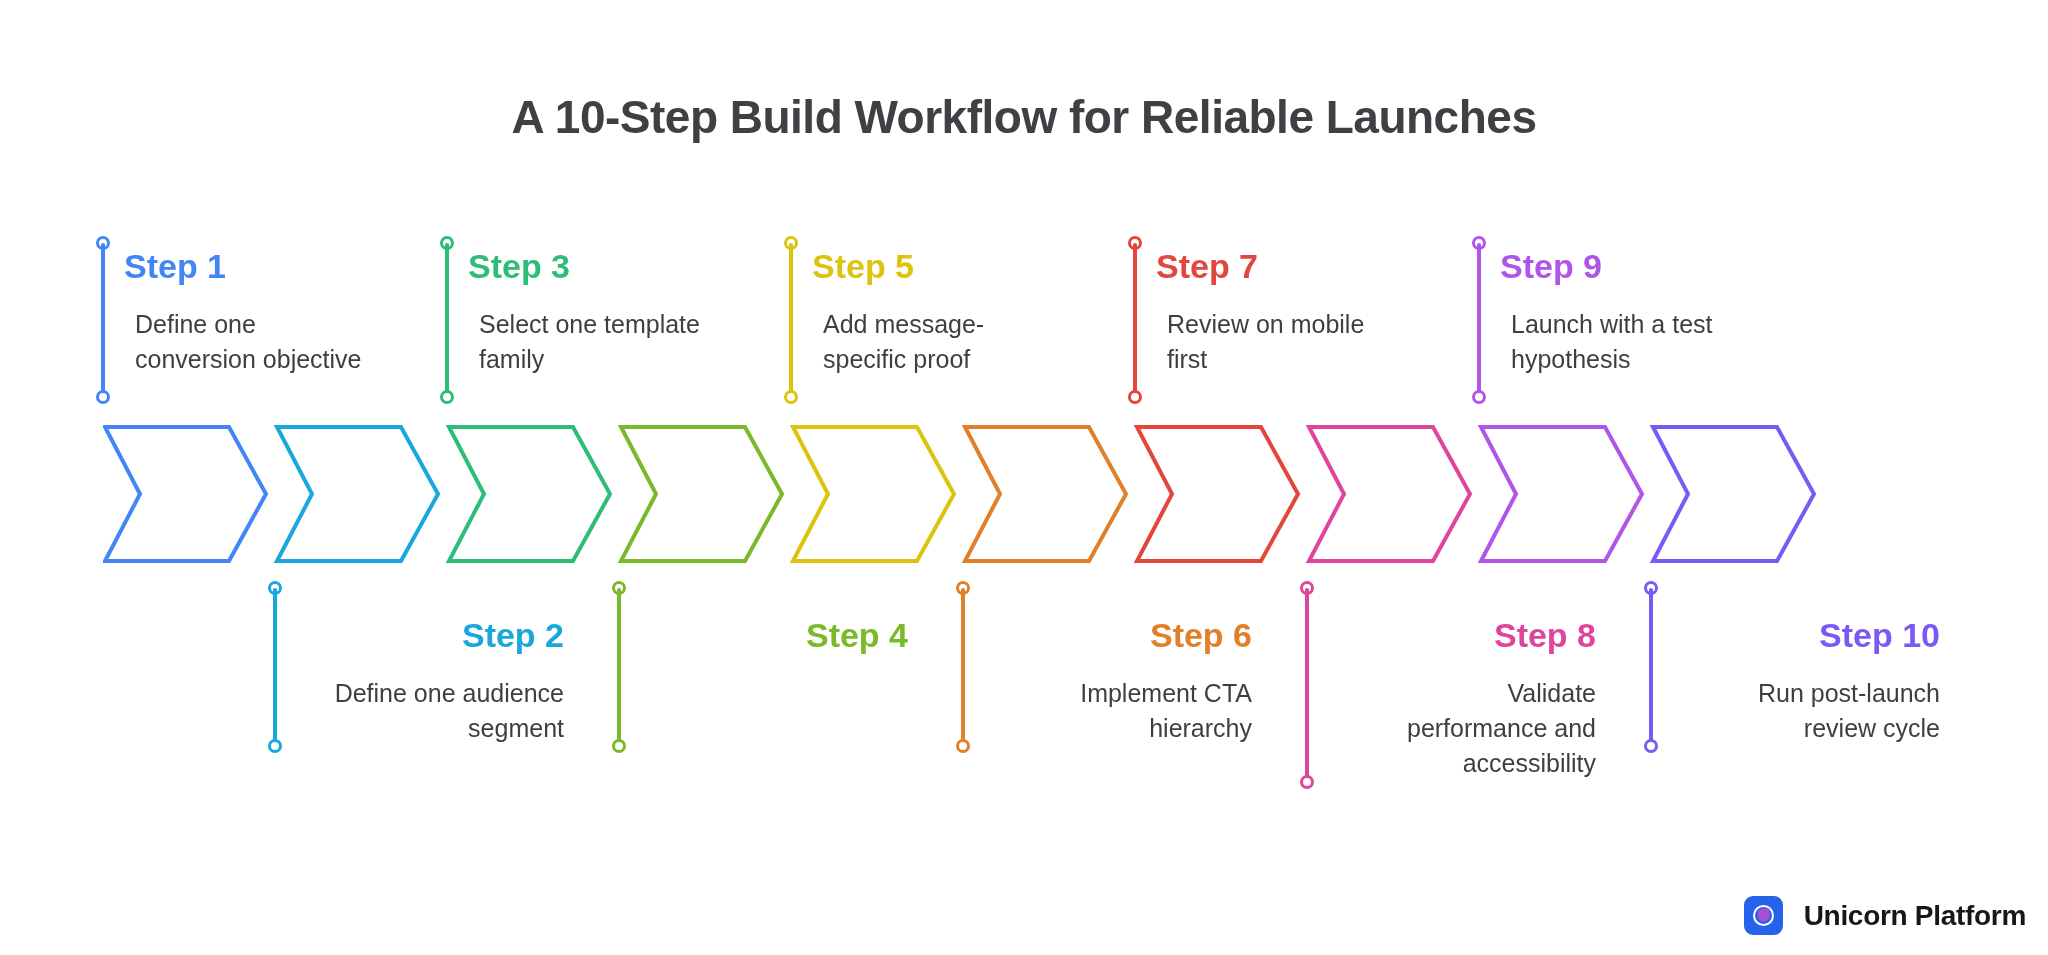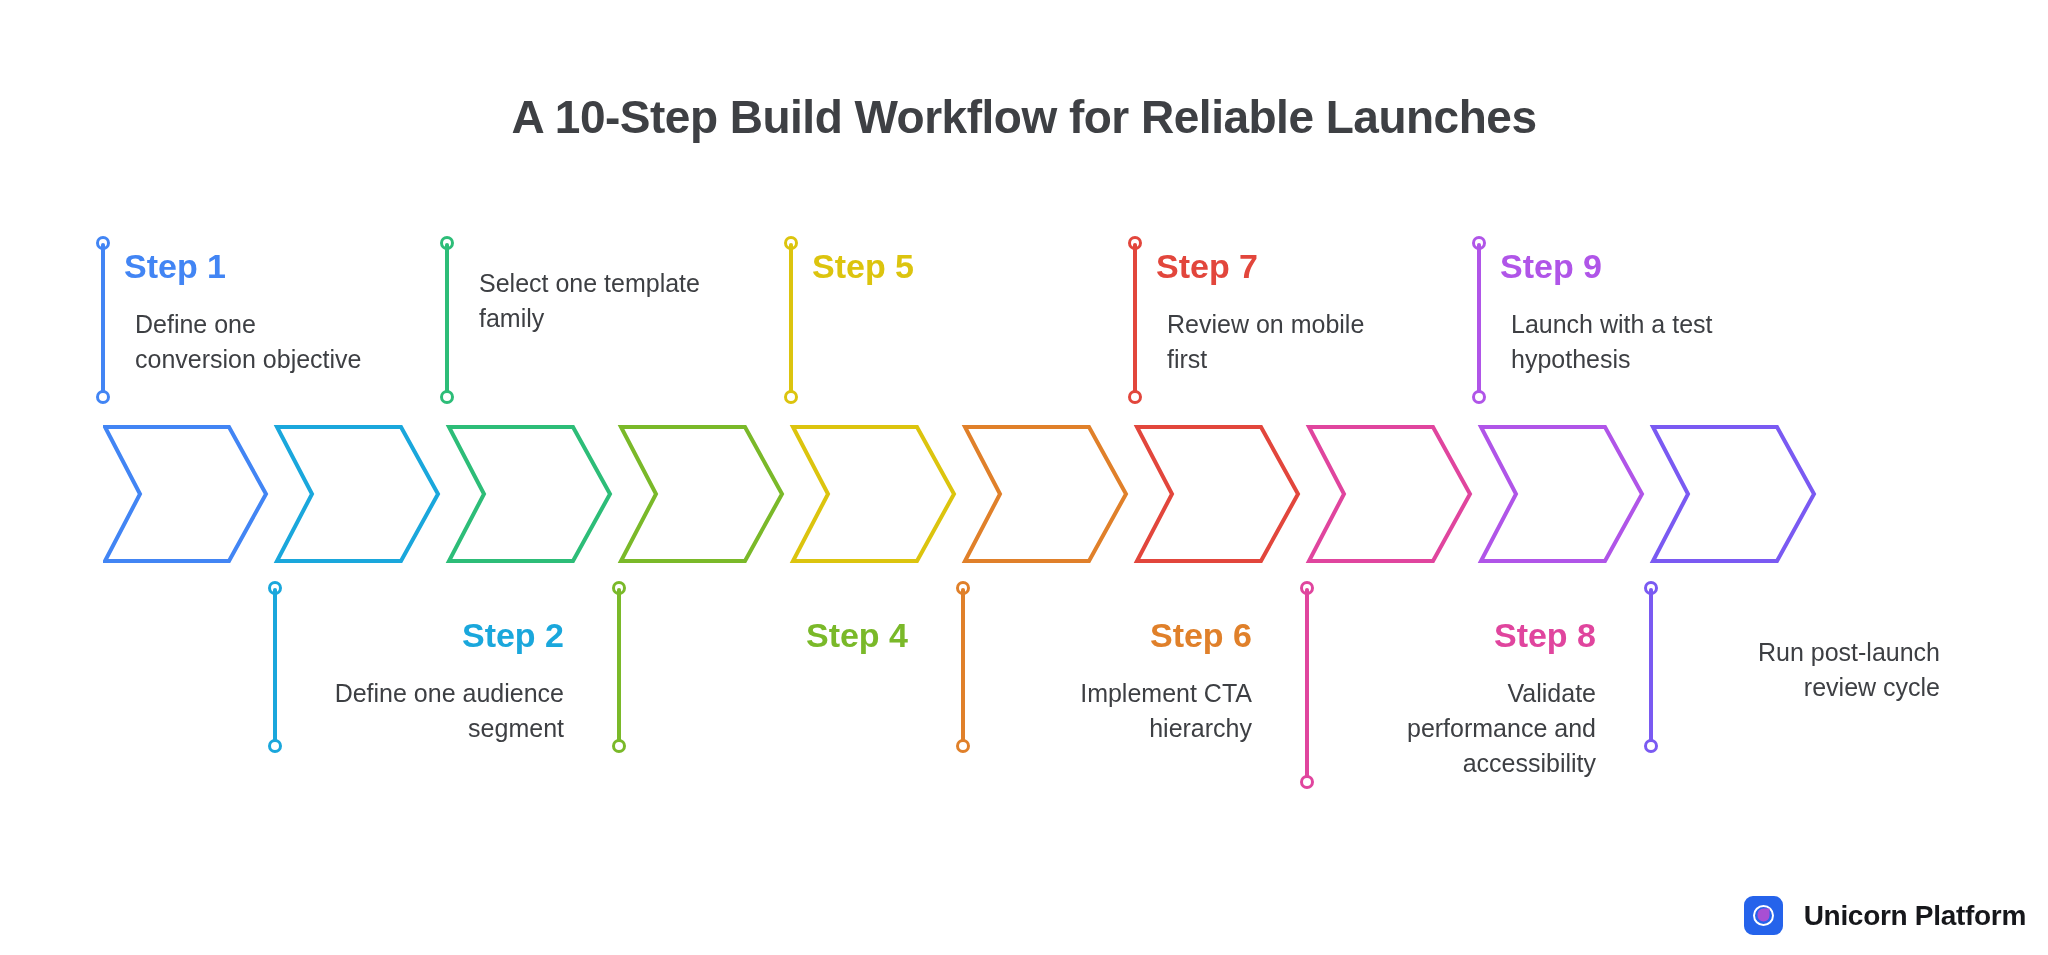--- a/index.html
+++ b/index.html
@@ -116,20 +116,21 @@
 segment</div>
       </div>
     </div>
         <div class="step-group top" style="left: 440px; top: 236px; --c: #2dbd78;">
       <div class="pin" style="height: 168px;">
         <span class="dot dot-top"></span>
         <span class="pin-line"></span>
         <span class="dot dot-bottom"></span>
       </div>
       <div class="content">
+        <div class="step-label">Step 3</div>
         <div class="step-desc">Select one template
 family</div>
       </div>
     </div>
         <div class="step-group bottom" style="left: 612px; top: 581px; --c: #7ab929;">
       <div class="pin" style="height: 172px;">
         <span class="dot dot-top"></span>
         <span class="pin-line"></span>
         <span class="dot dot-bottom"></span>
       </div>
@@ -138,20 +139,22 @@
       </div>
     </div>
         <div class="step-group top" style="left: 784px; top: 236px; --c: #dcc40e;">
       <div class="pin" style="height: 168px;">
         <span class="dot dot-top"></span>
         <span class="pin-line"></span>
         <span class="dot dot-bottom"></span>
       </div>
       <div class="content">
         <div class="step-label">Step 5</div>
+        <div class="step-desc">Add message-
+specific proof</div>
       </div>
     </div>
         <div class="step-group bottom" style="left: 956px; top: 581px; --c: #e0802a;">
       <div class="pin" style="height: 172px;">
         <span class="dot dot-top"></span>
         <span class="pin-line"></span>
         <span class="dot dot-bottom"></span>
       </div>
       <div class="content">
         <div class="step-label">Step 6</div>
@@ -196,20 +199,21 @@
 hypothesis</div>
       </div>
     </div>
         <div class="step-group bottom" style="left: 1644px; top: 581px; --c: #7a5af2;">
       <div class="pin" style="height: 172px;">
         <span class="dot dot-top"></span>
         <span class="pin-line"></span>
         <span class="dot dot-bottom"></span>
       </div>
       <div class="content">
+        <div class="step-label">Step 10</div>
         <div class="step-desc">Run post-launch
 review cycle</div>
       </div>
     </div>
       </div>
   </div>
 
   <div class="brand">
     <span class="brand-icon" style="background: rgb(37, 99, 235);">
       <span class="brand-ring">

